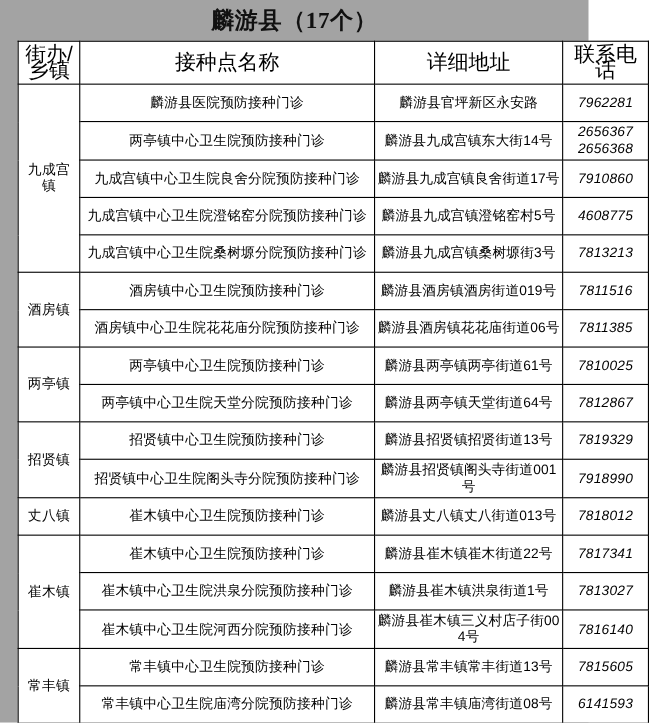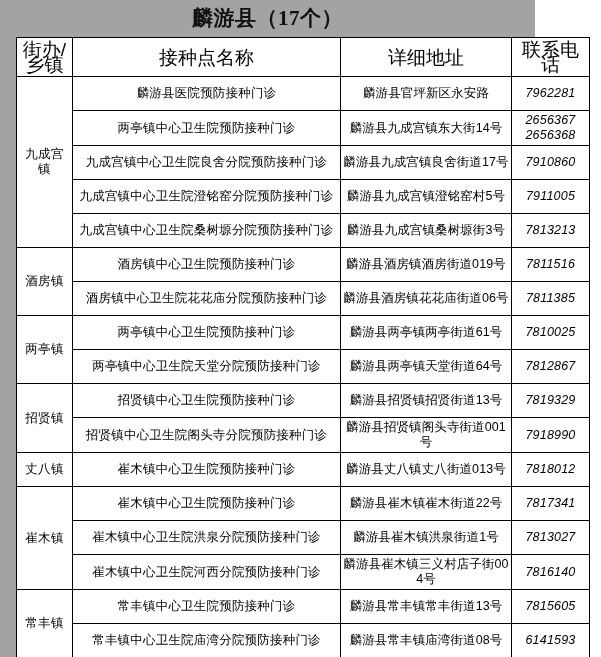--- a/index.html
+++ b/index.html
@@ -134,21 +134,21 @@
             <td class="site-cell">九成宫镇中心卫生院良舍分院预防接种门诊</td>
             <td class="addr-cell">麟游县九成宫镇良舍街道17号</td>
             <td class="phone-cell">
               <span class="phone-line">7910860</span>
             </td>
           </tr>
           <tr>
             <td class="site-cell">九成宫镇中心卫生院澄铭窑分院预防接种门诊</td>
             <td class="addr-cell">麟游县九成宫镇澄铭窑村5号</td>
             <td class="phone-cell">
-              <span class="phone-line">7911005</span>
+              <span class="phone-line">4608775</span>
             </td>
           </tr>
           <tr>
             <td class="site-cell">九成宫镇中心卫生院桑树塬分院预防接种门诊</td>
             <td class="addr-cell">麟游县九成宫镇桑树塬街3号</td>
             <td class="phone-cell">
               <span class="phone-line">7813213</span>
             </td>
           </tr>
           <tr>

